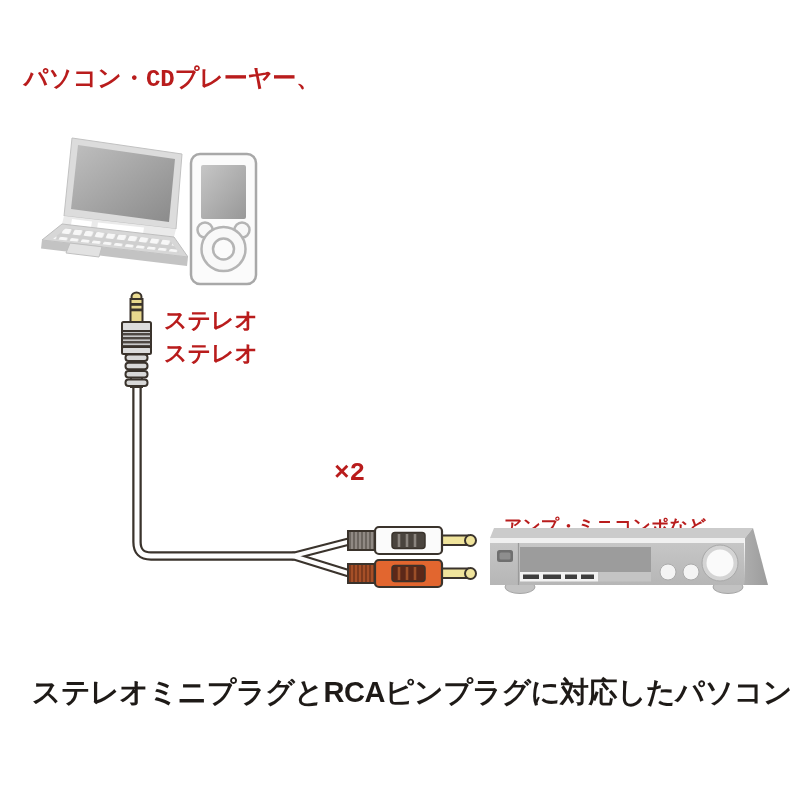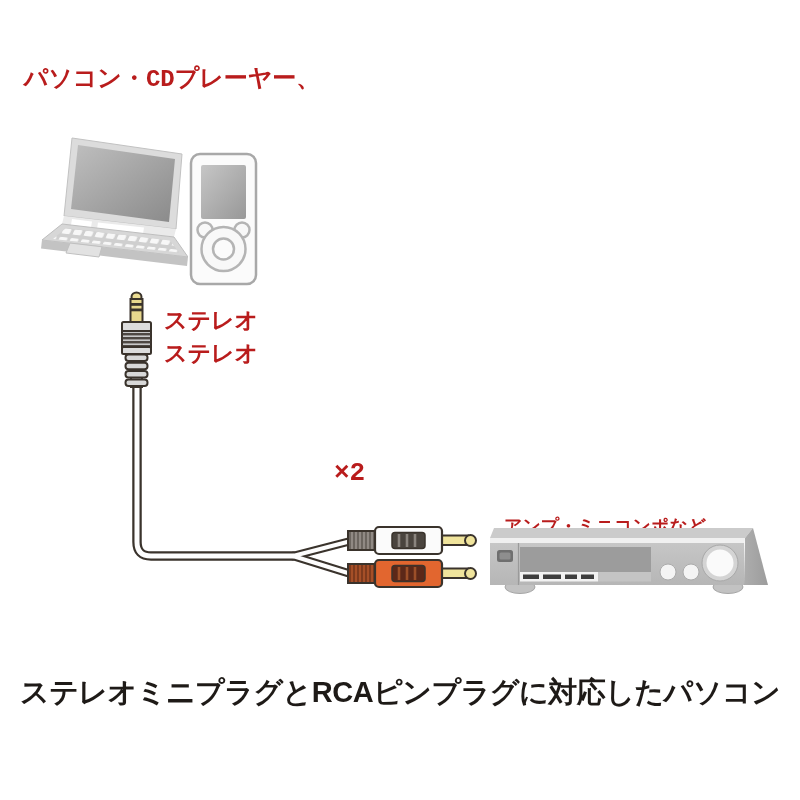--- a/index.html
+++ b/index.html
@@ -6,21 +6,21 @@
   .canvas{
     position:relative;width:800px;height:800px;background:#FFFFFF;overflow:hidden;
     font-family:"Liberation Sans","DejaVu Sans",sans-serif;color:#262019;
   }
   .abs{position:absolute;}
   .lbl{font-weight:bold;color:#b91c1c;white-space:nowrap;font-family:Liberation Mono, monospace;}
   .top-label{left:18px;top:64px;width:308px;text-align:center;font-size:24px;line-height:32px;}
   .miniplug-label{left:164px;top:306px;font-size:23px;line-height:33px;text-align:center;}
   .rca-label{left:334px;top:455px;font-size:26px;line-height:37px;}
   .amp-label{left:504px;top:480px;font-size:18px;line-height:26px;margin-top:34px;}
-  .description{left:20px;top:672px;width:772px;font-size:29px;line-height:40px;font-weight:bold;color:#1E1A17;letter-spacing:-0.5px;}
+  .description{left:20px;top:672px;width:772px;font-size:29px;line-height:40px;font-weight:bold;color:#1E1A17;letter-spacing:-0.5px;text-align:right;}
   svg{display:block;}
 </style>
 </head>
 <body>
 
 <div class="canvas">
 
   <div class="abs lbl top-label">
     <div>パソコン・CDプレーヤー、</div>
   </div>

